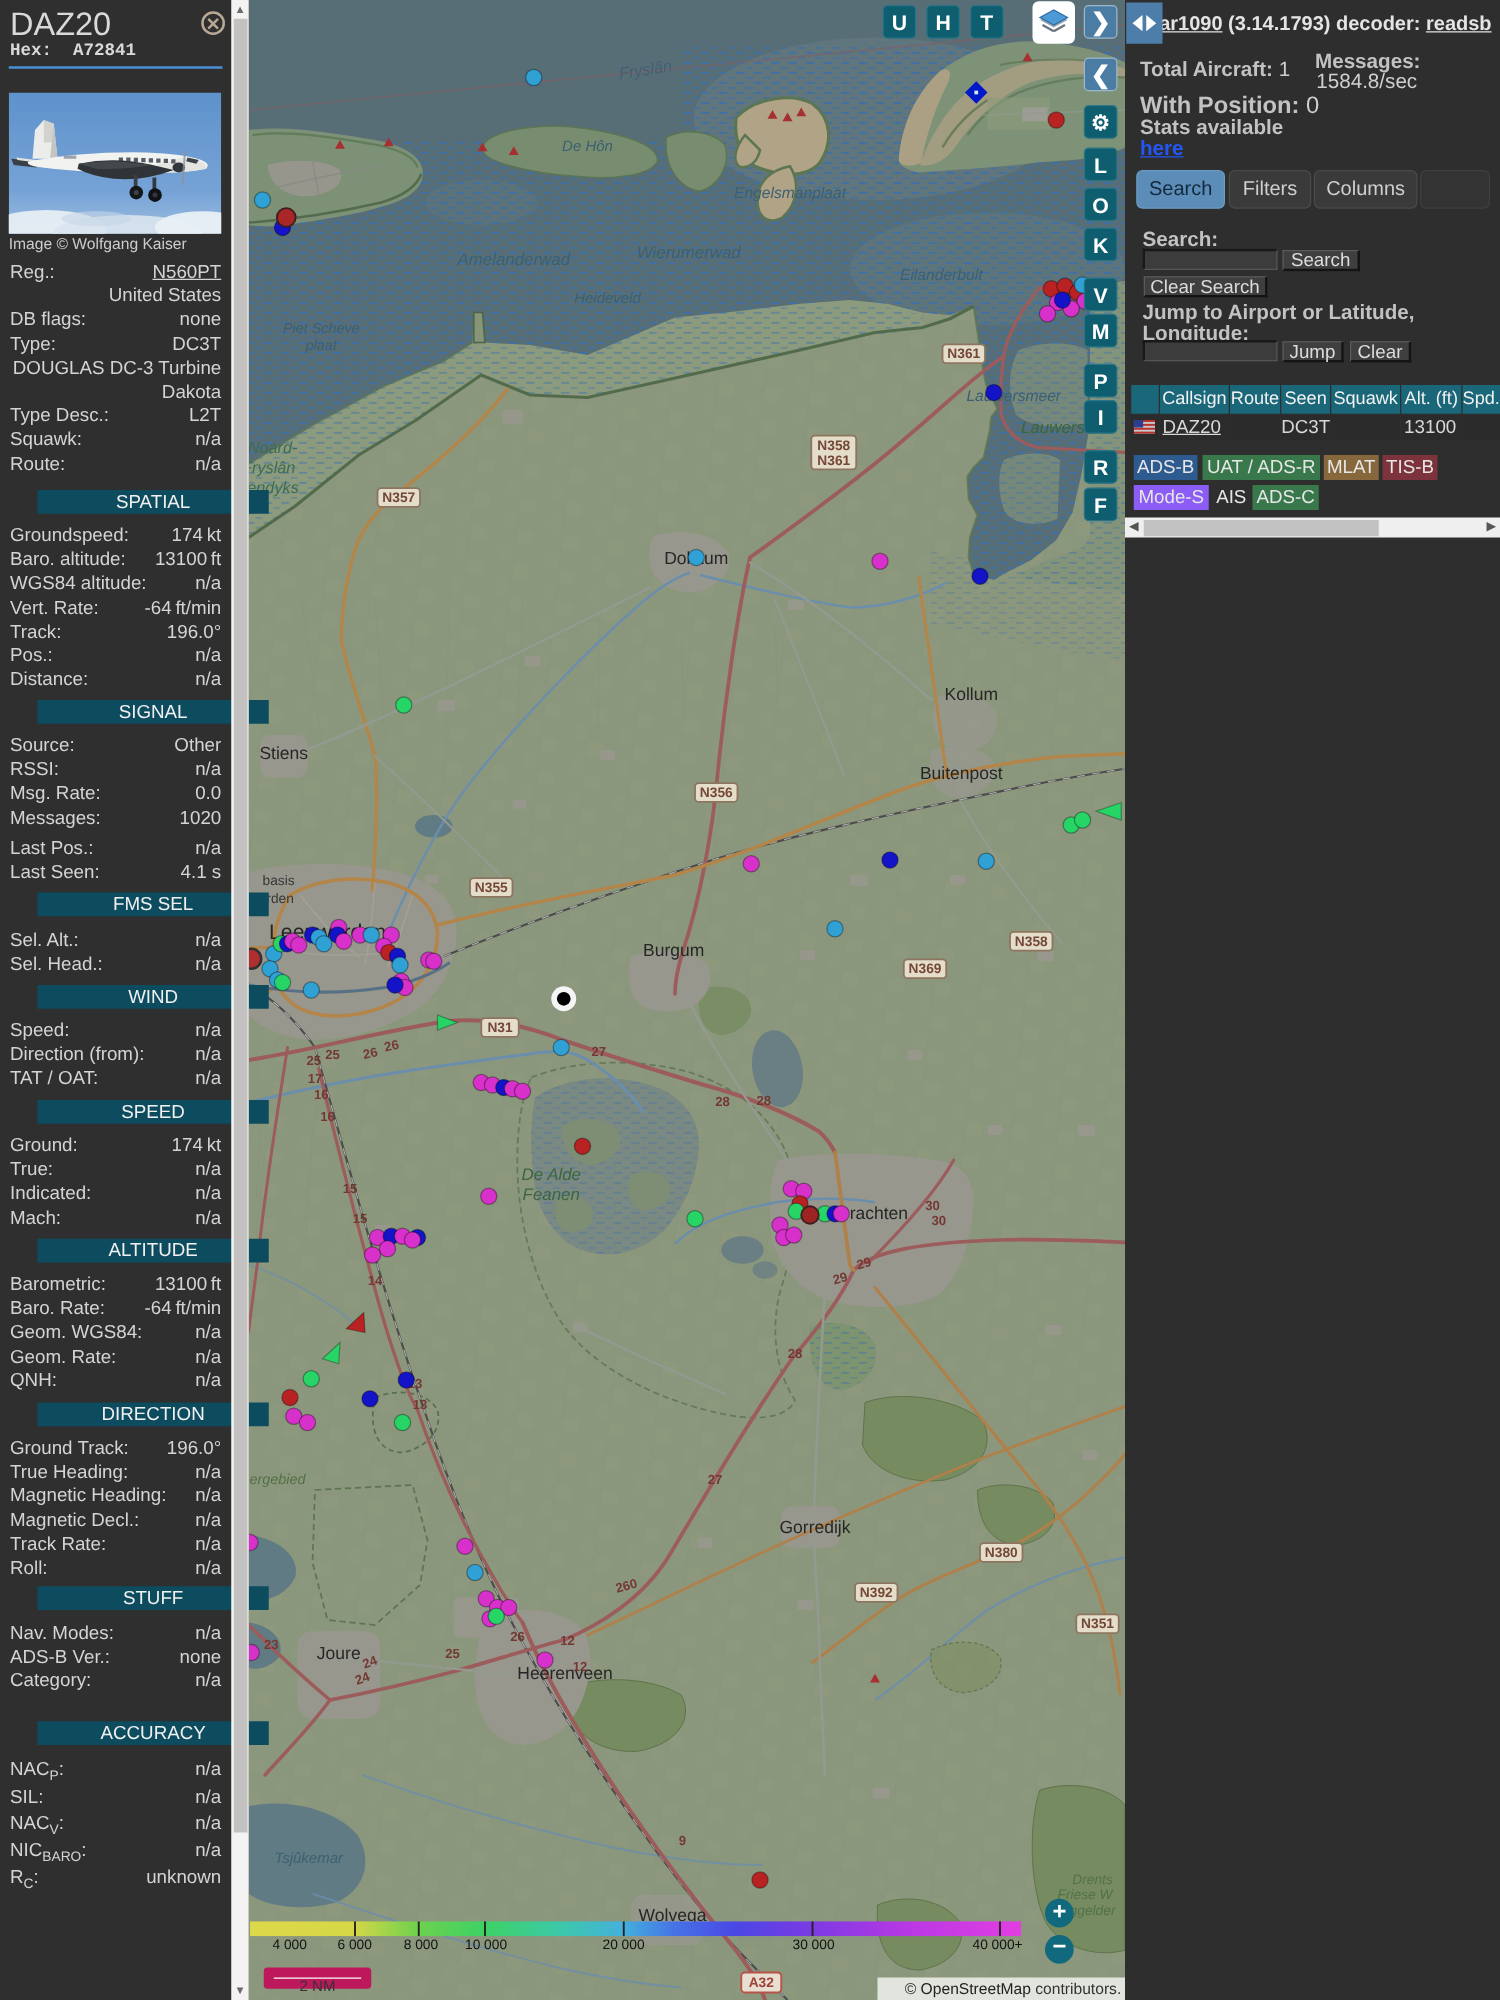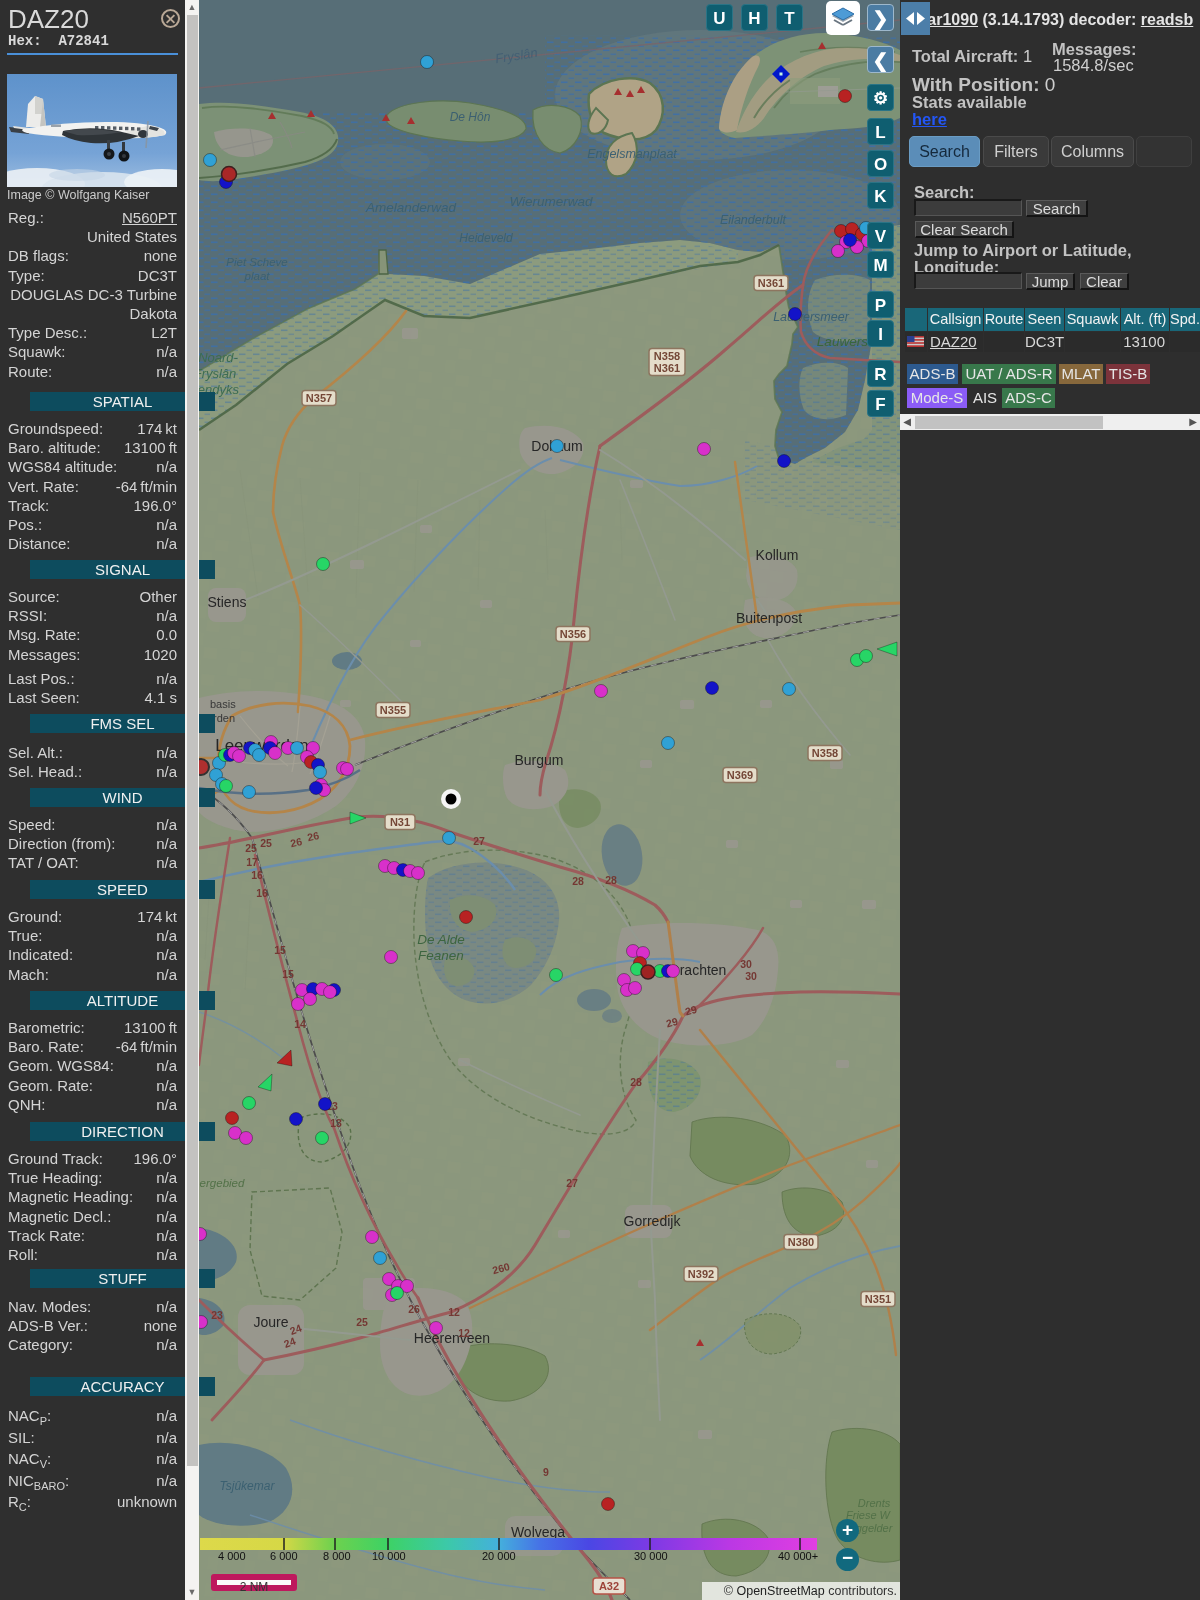--- a/index.html
+++ b/index.html
@@ -50,21 +50,21 @@
 #hthumb { position:absolute; left:15px; top:1.5px; width:188px; height:13px; background:#c2c2c2; }
 .harrow { position:absolute; top:0; width:14px; height:16px; color:#555; font-size:10px; line-height:16px; text-align:center; }
 
 
 .mbtn { position:absolute; width:27px; height:27px; background:#0f5e70; color:#fff; font-weight:bold; font-size:17px; text-align:center; line-height:27px; border-radius:4px; border:1px solid #2a7486; }
 .mbtn.blue { background:#4b7ca3; border-color:#9db8cc; }
 #layersbtn { position:absolute; left:826px; top:1px; width:34px; height:34px; background:#fff; border-radius:5px; }
 .zoombtn { position:absolute; left:836px; width:23px; height:23px; border-radius:50%; background:#11697e; color:#fff; font-size:19px; font-weight:bold; text-align:center; line-height:21px; }
 #altlegend { position:absolute; left:200px; top:1536px; width:617px; height:12px; }
 .altlab { position:absolute; top:1550px; font-size:11px; color:#111; }
-#scalebox { position:absolute; left:211px; top:1574px; width:86px; height:17px; background:#fbfbf9; border:6px solid #be185d; border-radius:3px; color:#333; font-size:12px; text-align:center; line-height:14px; }
+#scalebox { position:absolute; left:211px; top:1574px; width:86px; height:17px; background:#fbfbf9; border:8px solid #be185d; border-radius:3px; color:#333; font-size:12px; text-align:center; line-height:14px; }
 #attrib { position:absolute; left:702px; top:1582px; width:198px; height:18px; background:rgba(255,255,255,0.75); color:#333; font-size:12.5px; line-height:18px; text-align:right; padding-right:3px; }
 </style>
 </head>
 <body>
 <div id="stage">
 
   <div class="abs" id="mapwrap" style="left:199px;top:0;width:701px;height:1600px;background:#919d81;filter:brightness(0.96) saturate(0.97);">
     <svg id="mapsvg" width="701" height="1600" viewBox="199 0 701 1600">
 <defs>
 <pattern id="fields" width="37" height="27" patternUnits="userSpaceOnUse" patternTransform="rotate(6)">

